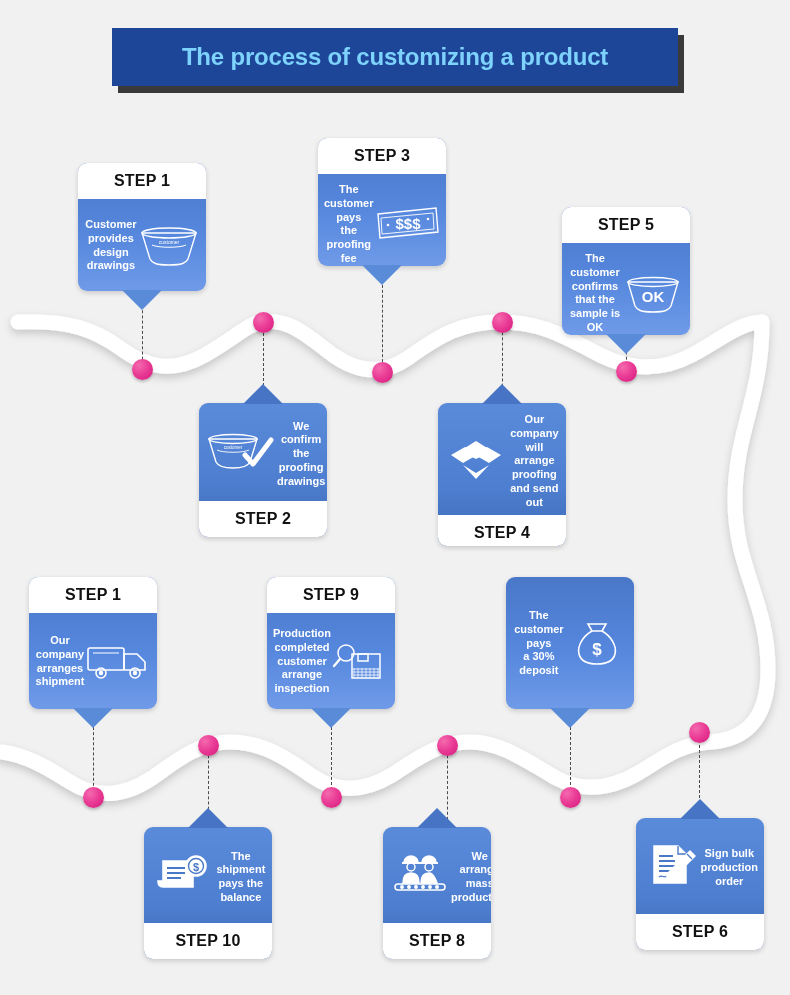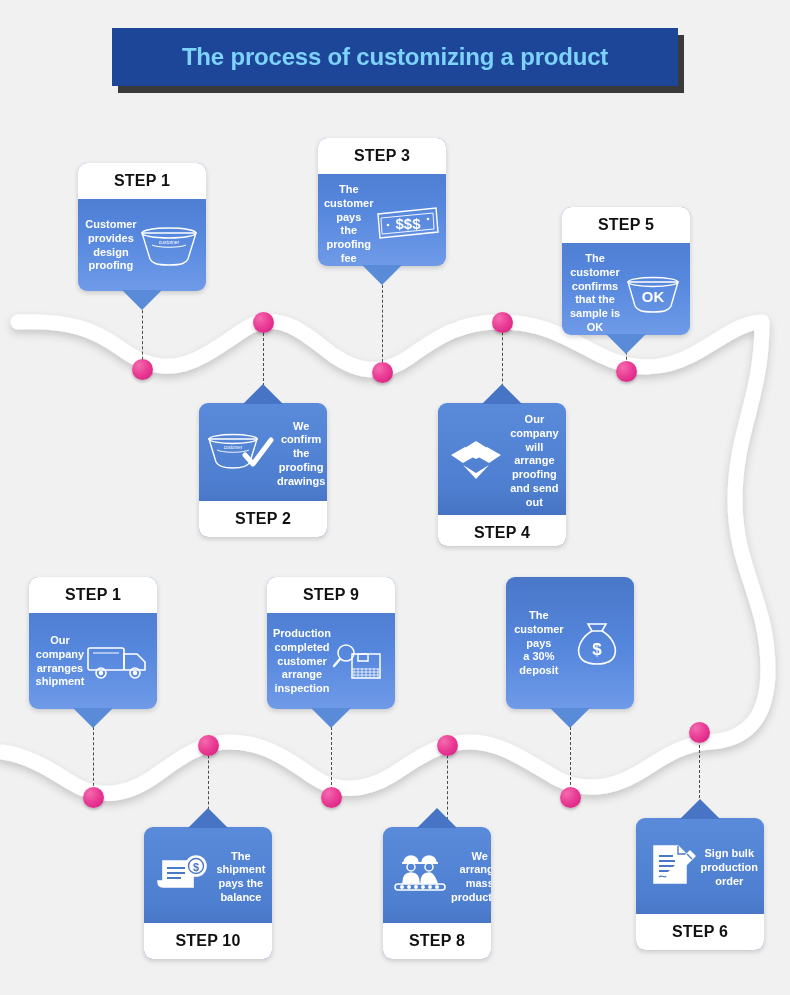--- a/index.html
+++ b/index.html
@@ -244,21 +244,21 @@
   <div class="dot" style="left:560px; top:787px;"></div>
   <div class="dot" style="left:689px; top:722px;"></div>
 
   <div class="card" style="left:78px; top:163px; width:128px; height:128px;">
     <div class="card-inner">
       <div class="label-strip">
         <span class="label-text">STEP 1</span>
       </div>
       <div class="card-body">
         <div class="desc">Customer provides
-design proofing</div>
+design drawings</div>
         <div class="icon-box">
           <svg width="62" height="42" viewBox="0 0 62 42" fill="none" stroke="#ffffff" stroke-width="1.4">
             <path d="M4,8 L58,8 L50,34 C48,38 44,40 31,40 C18,40 14,38 12,34 Z"></path>
             <ellipse cx="31" cy="8" rx="27" ry="5"></ellipse>
             <path d="M14,20 C20,23 42,23 48,20" stroke-width="1"></path>
             <text x="31" y="19" font-size="5" fill="#ffffff" stroke="none" text-anchor="middle" font-family="Liberation Sans, sans-serif">customer</text>
           </svg>
         </div>
       </div>
     </div>

